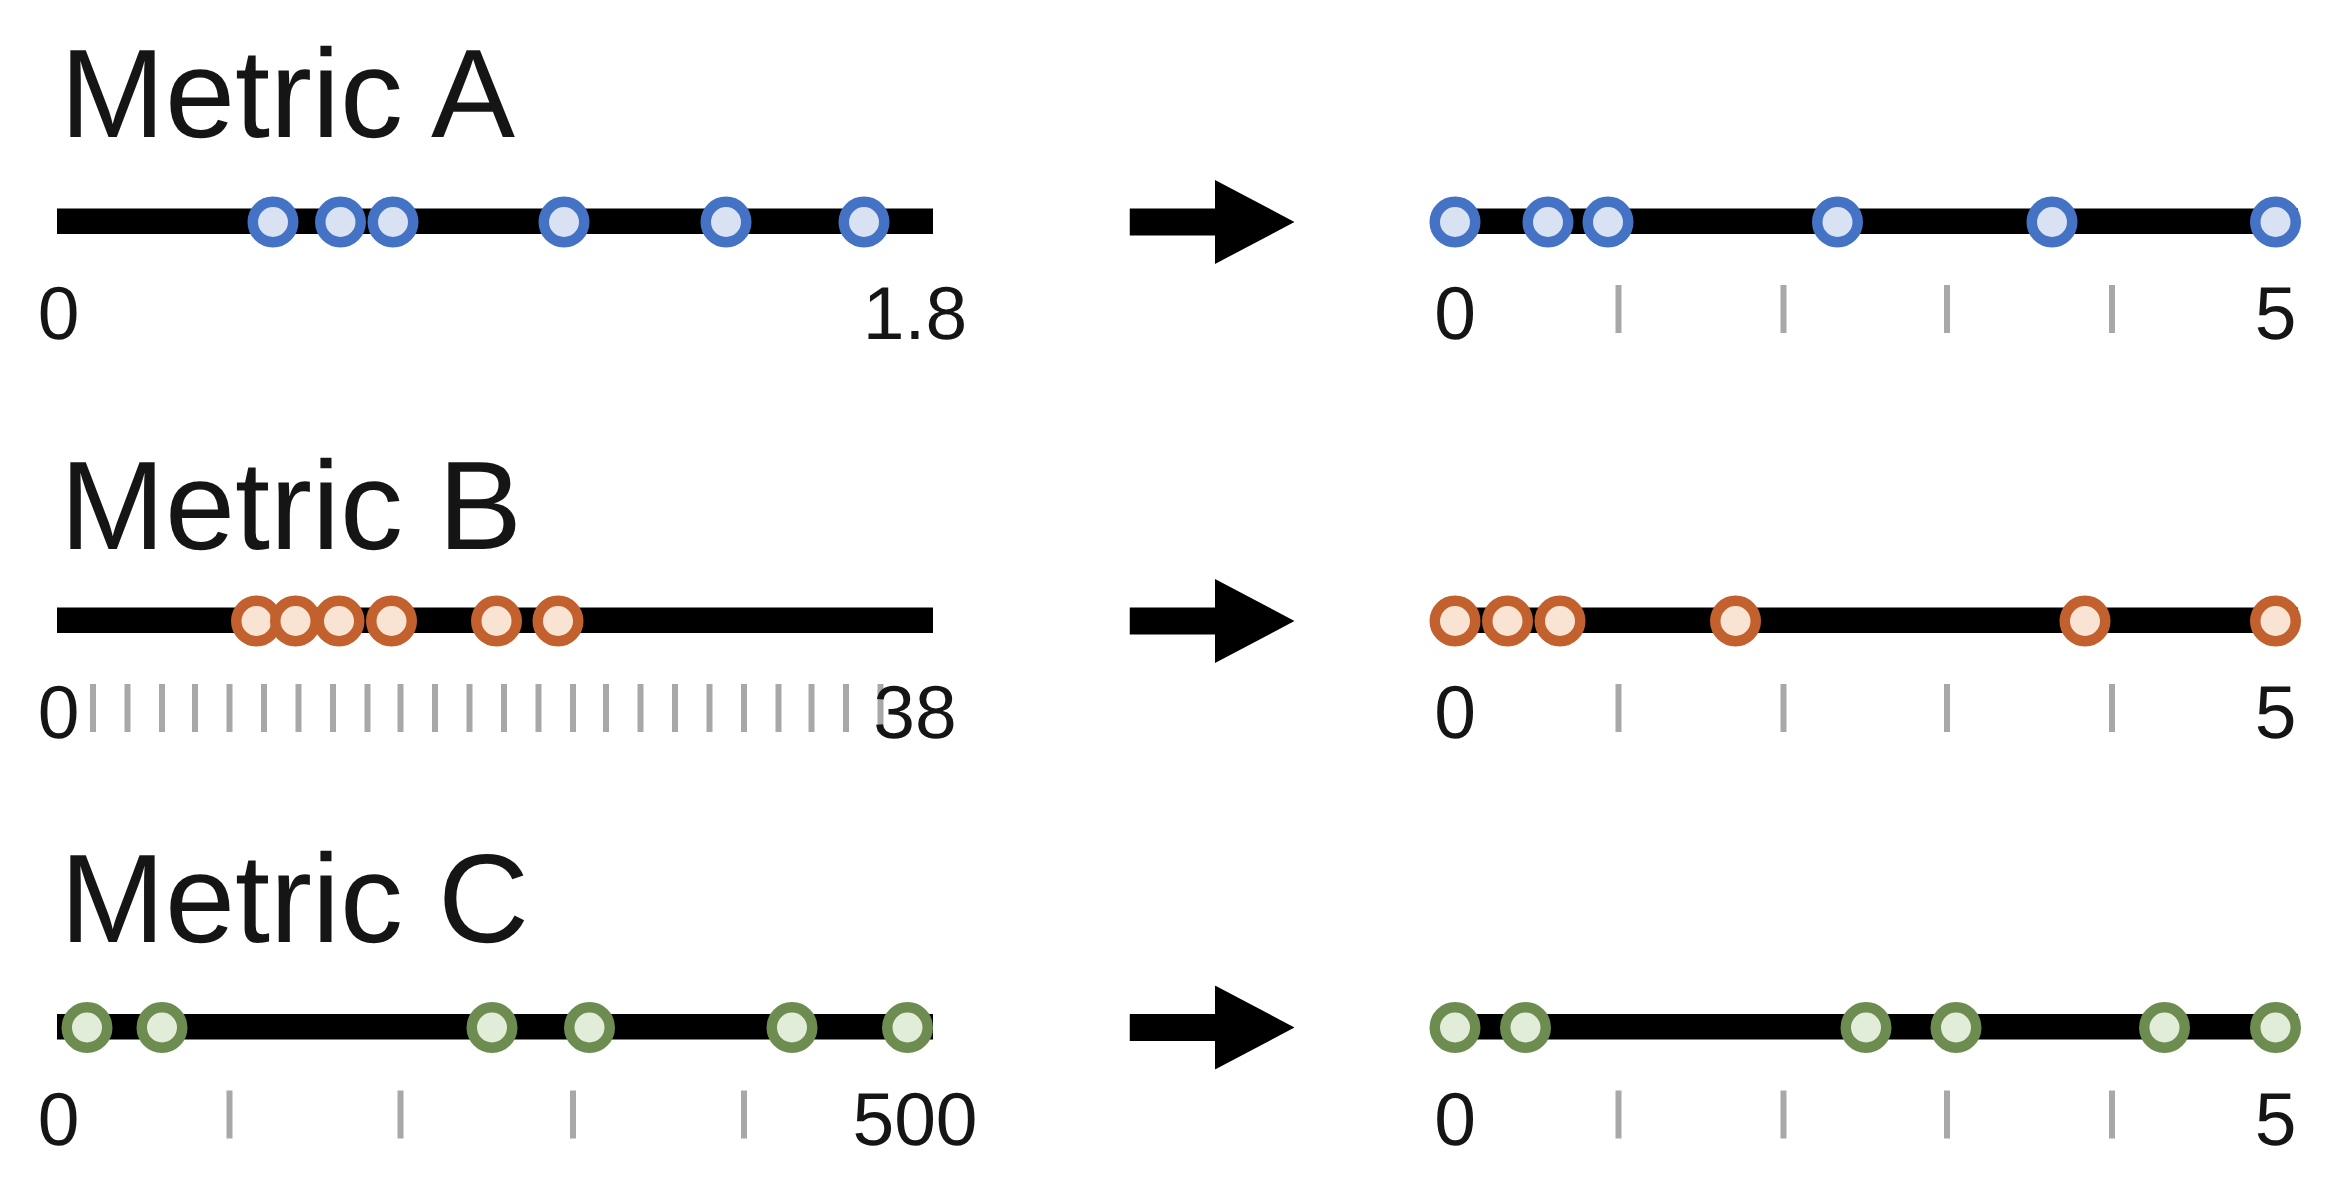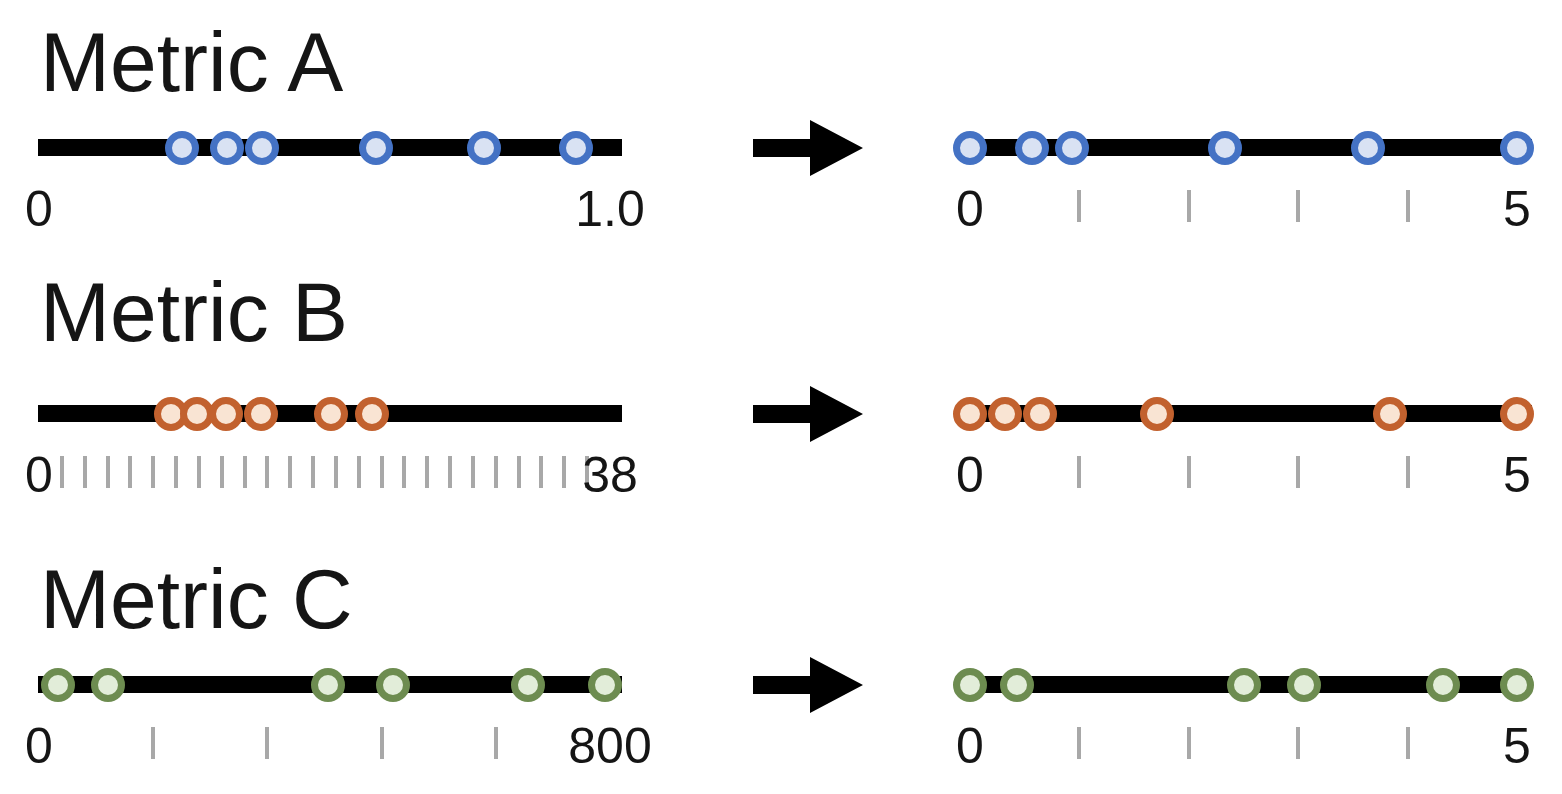--- a/index.html
+++ b/index.html
@@ -29,21 +29,21 @@
 </head>
 <body>
 
 <div id="canvas">
 
   <section>
     <h2 class="metric-title" style="top:20px">Metric A</h2>
     <div class="axis axis-left" style="top:118px">
         <div class="bar" style="left: 38px; width: 584px; background: rgb(0, 0, 0);"></div>
         <div class="axis-label" style="left: 39px;">0</div>
-        <div class="axis-label" style="left: 610px;">1.0</div>
+        <div class="axis-label" style="left: 610px;">1.8</div>
         <div class="dot" style="left: 164.75px; border: 7px solid rgb(68, 114, 196); background: rgb(217, 226, 243);"></div>
         <div class="dot" style="left: 210.43px; border: 7px solid rgb(68, 114, 196); background: rgb(217, 226, 243);"></div>
         <div class="dot" style="left: 244.69px; border: 7px solid rgb(68, 114, 196); background: rgb(217, 226, 243);"></div>
         <div class="dot" style="left: 358.89px; border: 7px solid rgb(68, 114, 196); background: rgb(217, 226, 243);"></div>
         <div class="dot" style="left: 467.38px; border: 7px solid rgb(68, 114, 196); background: rgb(217, 226, 243);"></div>
         <div class="dot" style="left: 558.74px; border: 7px solid rgb(68, 114, 196); background: rgb(217, 226, 243);"></div>
       </div>
     <svg class="arrow" style="top:120px" viewBox="0 0 110 56">
       <polygon points="0,19 57,19 57,0 110,28 57,56 57,37 0,37" fill="#000"></polygon>
     </svg>
@@ -58,21 +58,21 @@
         <div class="dot" style="left: 23px; border: 7px solid rgb(68, 114, 196); background: rgb(217, 226, 243);"></div>
         <div class="dot" style="left: 85.358px; border: 7px solid rgb(68, 114, 196); background: rgb(217, 226, 243);"></div>
         <div class="dot" style="left: 124.742px; border: 7px solid rgb(68, 114, 196); background: rgb(217, 226, 243);"></div>
         <div class="dot" style="left: 277.902px; border: 7px solid rgb(68, 114, 196); background: rgb(217, 226, 243);"></div>
         <div class="dot" style="left: 421.216px; border: 7px solid rgb(68, 114, 196); background: rgb(217, 226, 243);"></div>
         <div class="dot" style="left: 570px; border: 7px solid rgb(68, 114, 196); background: rgb(217, 226, 243);"></div>
       </div>
   </section>
 
   <section>
-    <h2 class="metric-title" style="top:270px">Metric B</h2>
+    <h2 class="metric-title" style="top:295px">Metric B</h2>
     <div class="axis axis-left" style="top:384px">
         <div class="bar" style="left: 38px; width: 584px; background: rgb(0, 0, 0);"></div>
         <div class="tick" style="left: 59.84px; background: rgb(168, 168, 168);"></div>
         <div class="tick" style="left: 82.68px; background: rgb(168, 168, 168);"></div>
         <div class="tick" style="left: 105.52px; background: rgb(168, 168, 168);"></div>
         <div class="tick" style="left: 128.36px; background: rgb(168, 168, 168);"></div>
         <div class="tick" style="left: 151.2px; background: rgb(168, 168, 168);"></div>
         <div class="tick" style="left: 174.04px; background: rgb(168, 168, 168);"></div>
         <div class="tick" style="left: 196.88px; background: rgb(168, 168, 168);"></div>
         <div class="tick" style="left: 219.72px; background: rgb(168, 168, 168);"></div>
@@ -123,21 +123,21 @@
 
   <section>
     <h2 class="metric-title" style="top:557px">Metric C</h2>
     <div class="axis axis-left" style="top:655px">
         <div class="bar" style="left: 38px; width: 584px; background: rgb(0, 0, 0);"></div>
         <div class="tick" style="left: 151.2px; background: rgb(168, 168, 168);"></div>
         <div class="tick" style="left: 265.4px; background: rgb(168, 168, 168);"></div>
         <div class="tick" style="left: 379.6px; background: rgb(168, 168, 168);"></div>
         <div class="tick" style="left: 493.8px; background: rgb(168, 168, 168);"></div>
         <div class="axis-label" style="left: 39px;">0</div>
-        <div class="axis-label" style="left: 610px;">800</div>
+        <div class="axis-label" style="left: 610px;">500</div>
         <div class="dot" style="left: 41.414px; border: 7px solid rgb(109, 140, 80); background: rgb(226, 237, 217);"></div>
         <div class="dot" style="left: 90.52px; border: 7px solid rgb(109, 140, 80); background: rgb(226, 237, 217);"></div>
         <div class="dot" style="left: 310.926px; border: 7px solid rgb(109, 140, 80); background: rgb(226, 237, 217);"></div>
         <div class="dot" style="left: 376.02px; border: 7px solid rgb(109, 140, 80); background: rgb(226, 237, 217);"></div>
         <div class="dot" style="left: 510.776px; border: 7px solid rgb(109, 140, 80); background: rgb(226, 237, 217);"></div>
         <div class="dot" style="left: 588.432px; border: 7px solid rgb(109, 140, 80); background: rgb(226, 237, 217);"></div>
       </div>
     <svg class="arrow" style="top:657px" viewBox="0 0 110 56">
       <polygon points="0,19 57,19 57,0 110,28 57,56 57,37 0,37" fill="#000"></polygon>
     </svg>

